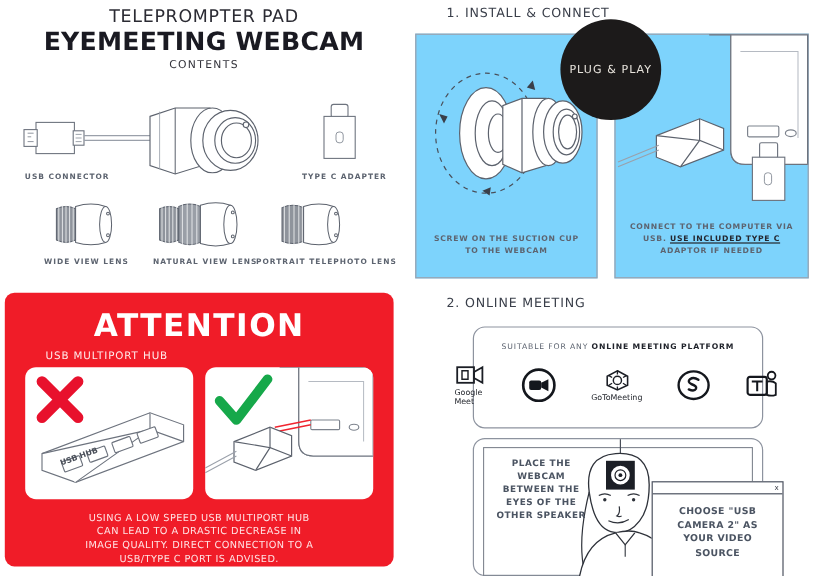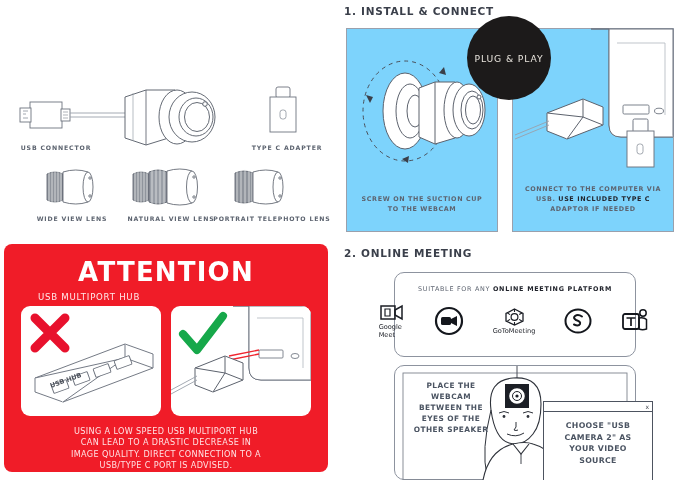--- a/index.html
+++ b/index.html
@@ -36,33 +36,33 @@
   
   .lbl {
     position: absolute; font-size: 6.2px; font-weight: bold;
     letter-spacing: 0.85px; color: #5d6470; text-align: center;
     white-space: nowrap;
   }
 
   
   .sect-h {
     position: absolute; font-size: 10.5px; letter-spacing: 0.7px;
-    color: #3a3f4a; font-weight: 700;
+    color: #3a3f4a; font-weight: 400; margin-left: 28px;
   }
 
   
   .panel {
     position: absolute; border: 1px solid #9aa0ac; background: #7dd3fc;
   }
   .panel-cap {
     position: absolute; left: 4px; right: 4px; text-align: center;
     font-size: 6.4px; font-weight: bold; letter-spacing: 0.62px;
     line-height: 1.55; color: #5d6470;
   }
-  .panel-cap b { color: #23262e; font-weight: bold; }
+  .panel-cap b { color: #23262e; font-weight: bold; text-decoration: underline; }
 
   
   #plug-play-badge {
     position: absolute; left: 467px; top: 16px;
     width: 84px; height: 84px; border-radius: 50%;
     background: #1c1a1a; color: #e8e4dd;
     display: flex; align-items: center; justify-content: center;
     font-size: 9.2px; letter-spacing: 0.9px; z-index: 5;
   }
 
@@ -127,20 +127,25 @@
   }
   svg { display: block; overflow: visible; }
 </style>
 </head>
 <body>
 
 <div class="page">
 
   <div class="q" id="quad-contents">
 
+    <div class="hdr">
+      <div class="hdr-sub1">TELEPROMPTER PAD</div>
+      <div class="hdr-main">EYEMEETING WEBCAM</div>
+      <div class="hdr-sub2">CONTENTS</div>
+    </div>
 
     <svg style="position:absolute;left:0;top:70px" width="340" height="100" viewBox="0 0 340 100">
       <g fill="none" stroke="#6d737e" stroke-width="0.9">
         <rect x="30" y="32" width="32" height="26" fill="#fff"></rect>
         <rect x="20" y="38" width="11" height="14" fill="#fff"></rect>
         <path d="M23 41h5M23 44h3M23 48h5" stroke="#8c929c" stroke-width="0.8"></path>
         <rect x="61" y="39" width="9" height="12" fill="#fff"></rect>
         <path d="M63 42h5M63 45h5M63 48h5" stroke="#8c929c" stroke-width="0.7"></path>
         <path d="M70 43h60M70 47h60" stroke="#9aa0aa"></path>
       </g>

